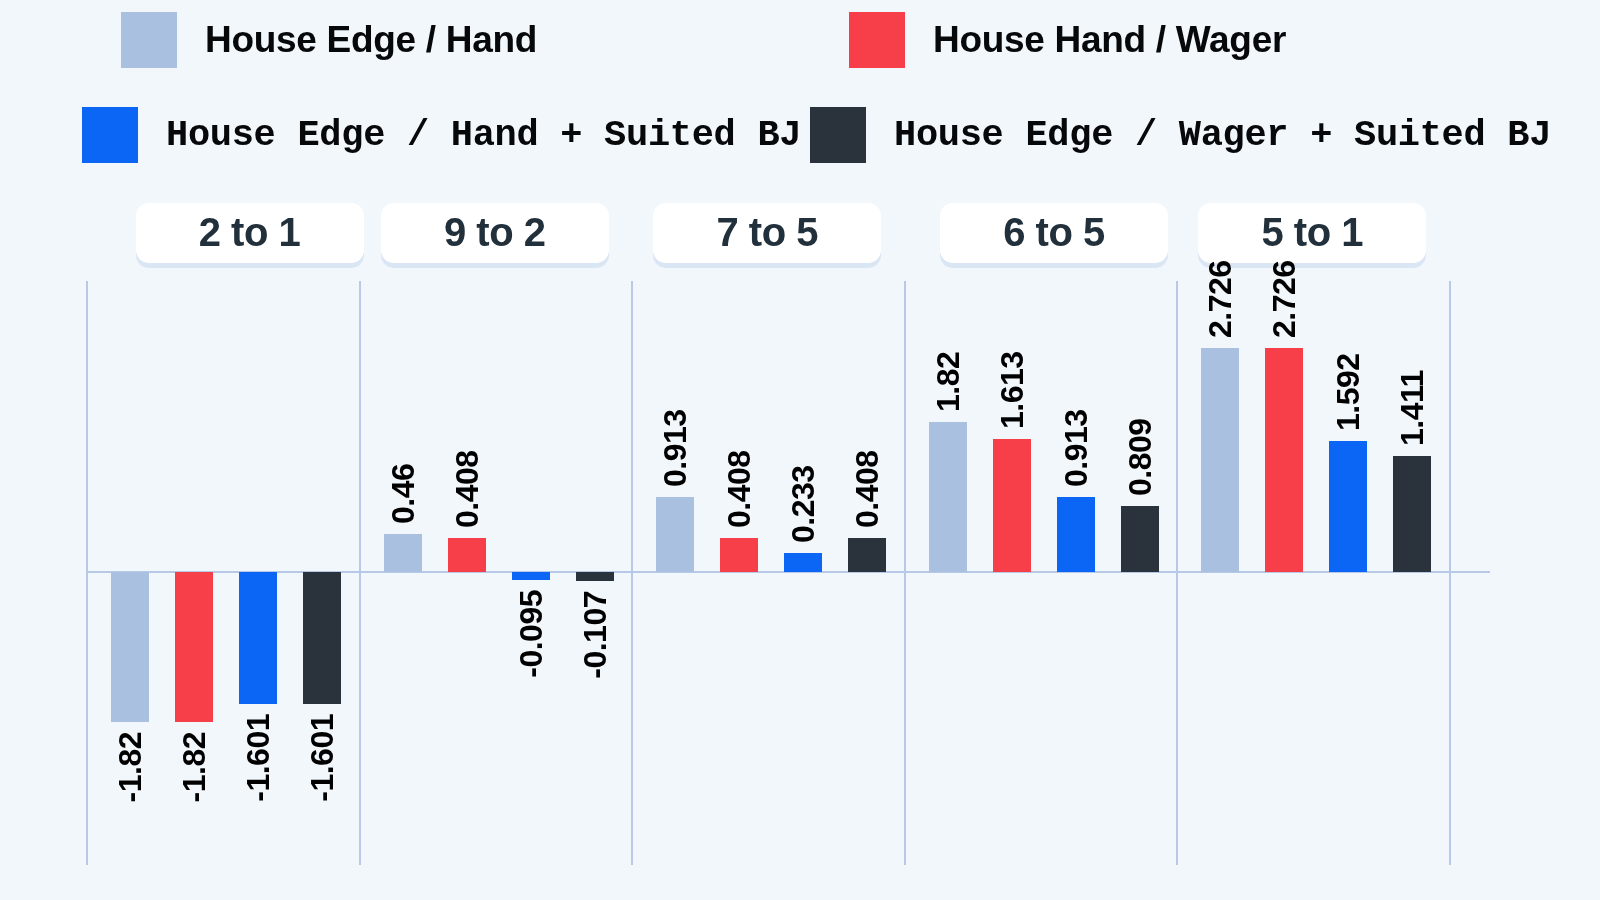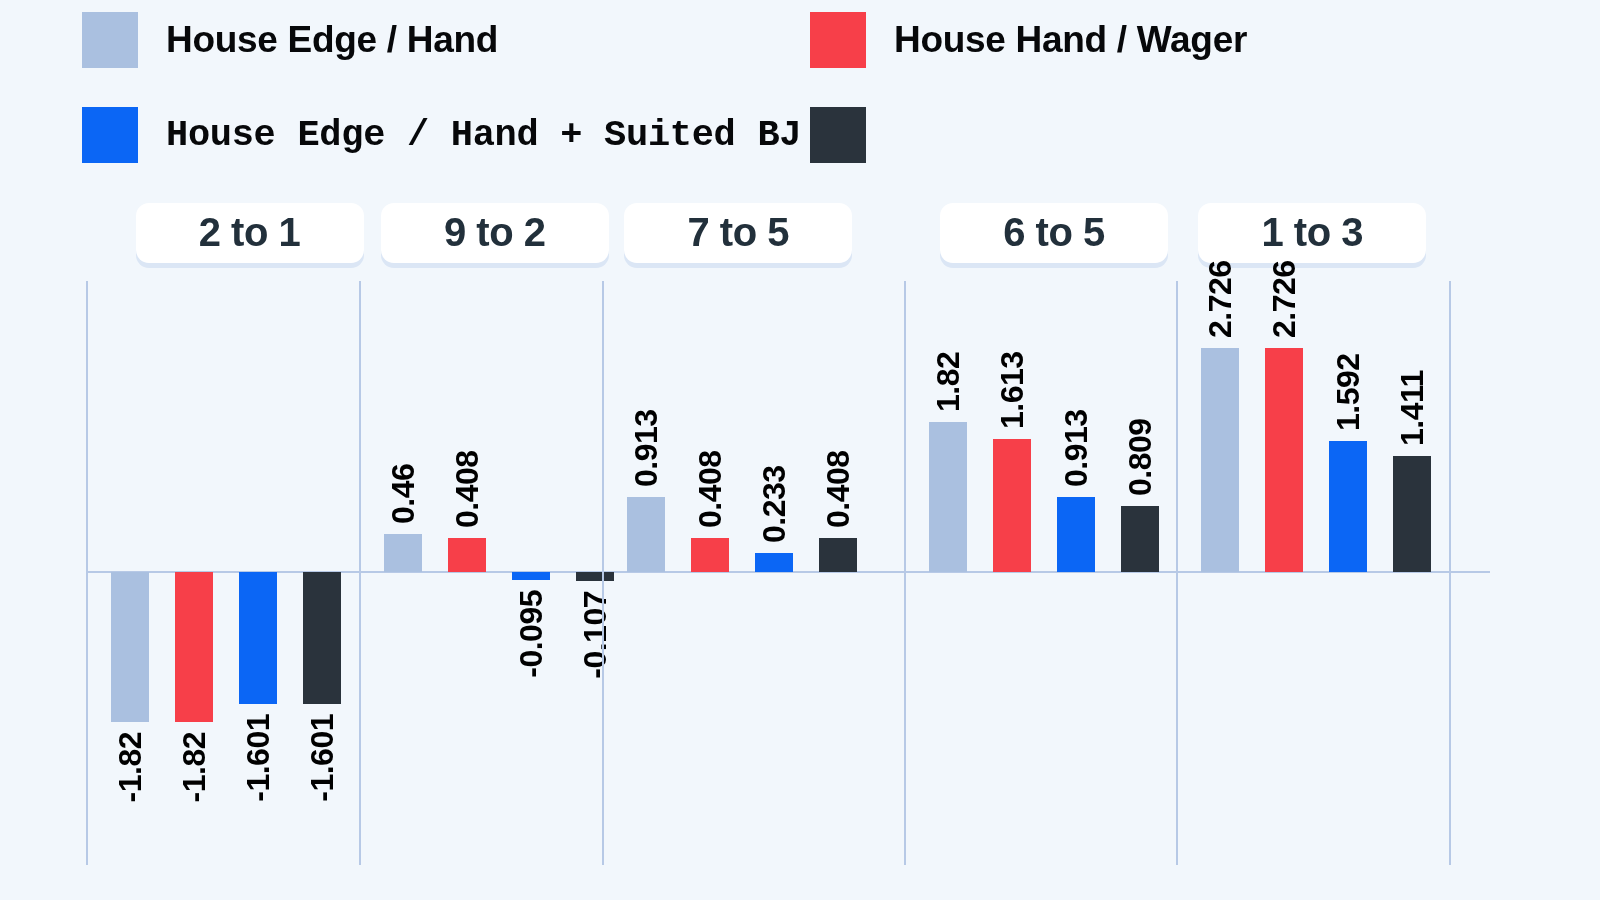--- a/index.html
+++ b/index.html
@@ -21,21 +21,21 @@
     left: 0;
     top: 0;
     width: 1600px;
     height: 185px;
   }
   .legend-item {
     position: absolute;
     display: flex;
     align-items: center;
   }
-  .legend-item.r0 { top: 12px; }
+  .legend-item.r0 { top: 12px; margin-left: 39px; }
   .legend-item.r1 { top: 107px; font-family: Liberation Mono, monospace; }
   .legend-item.c0 { left: 82px; }
   .legend-item.c1 { left: 810px; }
   .legend-swatch {
     width: 56px;
     height: 56px;
     flex: 0 0 56px;
   }
   .legend-label {
     margin-left: 28px;
@@ -132,20 +132,21 @@
   <div class="legend-item r0 c1">
     <span class="legend-swatch" style="background:#f73f49"></span>
     <span class="legend-label">House Hand / Wager</span>
   </div>
   <div class="legend-item r1 c0">
     <span class="legend-swatch" style="background:#0b66f5"></span>
     <span class="legend-label">House Edge / Hand + Suited BJ</span>
   </div>
   <div class="legend-item r1 c1">
     <span class="legend-swatch" style="background:#2a333c"></span>
+    <span class="legend-label">House Edge / Wager + Suited BJ</span>
   </div>
 </div>
 
 <div id="plot">
   <div id="zero-line"></div>
   <div id="groups">
       <div class="group" style="left: 86px; width: 327px;">
         <div class="vline" style="left: 0px;"></div>
         <div class="group-head">
           <div class="group-head-label">2 to 1</div>
@@ -182,21 +183,21 @@
         </div>
         <div class="bar-slot" style="left: 153.25px;">
           <div class="bar" style="background: rgb(11, 102, 245); height: 7.809px; top: 572px;"></div>
           <div class="bar-value neg" style="top: 589.809px;">-0.095</div>
         </div>
         <div class="bar-slot" style="left: 217.25px;">
           <div class="bar" style="background: rgb(42, 51, 60); height: 8.7954px; top: 572px;"></div>
           <div class="bar-value neg" style="top: 590.795px;">-0.107</div>
         </div>
       </div>
-      <div class="group" style="left: 602px; width: 272.5px;">
+      <div class="group" style="left: 631px; width: 272.5px;">
         <div class="vline" style="left: 0px;"></div>
         <div class="group-head">
           <div class="group-head-label">7 to 5</div>
         </div>
         <div class="bar-slot" style="left: 25.25px;">
           <div class="bar" style="background: rgb(170, 192, 224); height: 75.0486px; top: 496.951px;"></div>
           <div class="bar-value pos" style="top: 486.951px;">0.913</div>
         </div>
         <div class="bar-slot" style="left: 89.25px;">
           <div class="bar" style="background: rgb(247, 63, 73); height: 33.5376px; top: 538.462px;"></div>
@@ -229,21 +230,21 @@
           <div class="bar-value pos" style="top: 486.951px;">0.913</div>
         </div>
         <div class="bar-slot" style="left: 217.25px;">
           <div class="bar" style="background: rgb(42, 51, 60); height: 66.4998px; top: 505.5px;"></div>
           <div class="bar-value pos" style="top: 495.5px;">0.809</div>
         </div>
       </div>
       <div class="group" style="left: 1176px; width: 272.5px;">
         <div class="vline" style="left: 0px;"></div>
         <div class="group-head">
-          <div class="group-head-label">1 to 3</div>
+          <div class="group-head-label">5 to 1</div>
         </div>
         <div class="bar-slot" style="left: 25.25px;">
           <div class="bar" style="background: rgb(170, 192, 224); height: 224.077px; top: 347.923px;"></div>
           <div class="bar-value pos" style="top: 337.923px;">2.726</div>
         </div>
         <div class="bar-slot" style="left: 89.25px;">
           <div class="bar" style="background: rgb(247, 63, 73); height: 224.077px; top: 347.923px;"></div>
           <div class="bar-value pos" style="top: 337.923px;">2.726</div>
         </div>
         <div class="bar-slot" style="left: 153.25px;">

